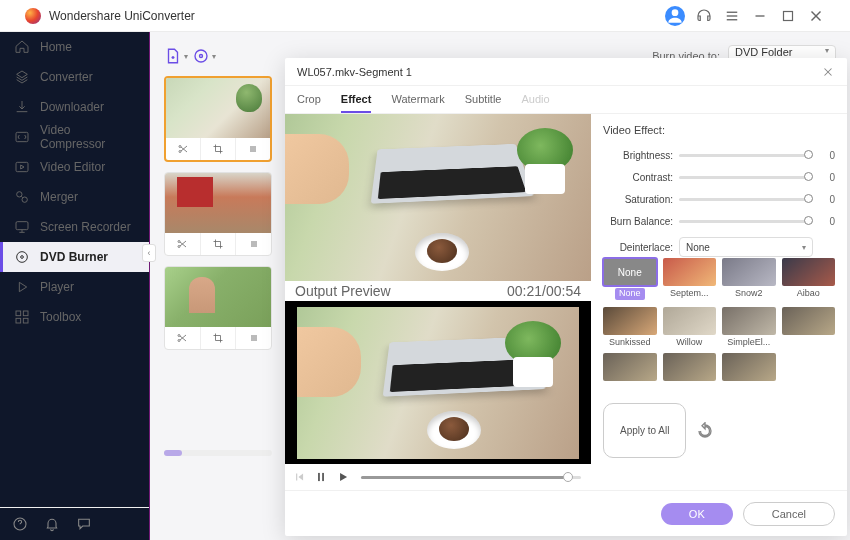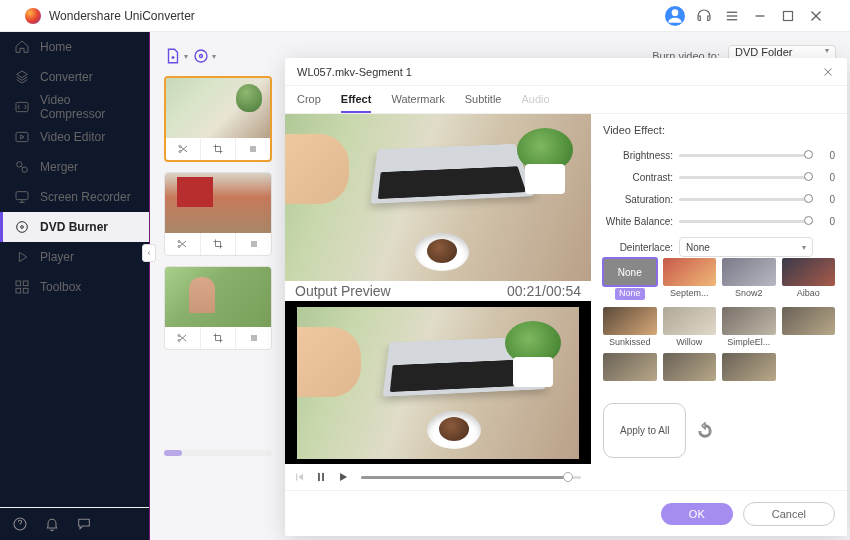--- a/index.html
+++ b/index.html
@@ -181,20 +181,28 @@
           <span class="sicon">
             <svg viewBox="0 0 24 24">
               <path d="M4 8l8-5 8 5-8 5zM4 12l8 5 8-5M4 16l8 5 8-5"></path>
             </svg>
           </span>
           <span>Converter</span>
         </div>
         <div class="side-item">
           <span class="sicon">
             <svg viewBox="0 0 24 24">
+              <path d="M12 3v12m0 0l-4-4m4 4l4-4M4 19h16"></path>
+            </svg>
+          </span>
+          <span>Downloader</span>
+        </div>
+        <div class="side-item">
+          <span class="sicon">
+            <svg viewBox="0 0 24 24">
               <rect x="3" y="5" width="18" height="14" rx="2"></rect>
               <path d="M8 9l-2 3 2 3M16 9l2 3-2 3"></path>
             </svg>
           </span>
           <span>Video Compressor</span>
         </div>
         <div class="side-item">
           <span class="sicon">
             <svg viewBox="0 0 24 24">
               <rect x="3" y="5" width="18" height="14" rx="2"></rect>
@@ -453,21 +461,21 @@
           <div class="ve-val">0</div>
         </div>
       <div class="ve-row">
           <div class="ve-label">Saturation:</div>
           <div class="ve-slider">
             <div class="vthumb"></div>
           </div>
           <div class="ve-val">0</div>
         </div>
       <div class="ve-row">
-          <div class="ve-label">White Balance:</div>
+          <div class="ve-label">Burn Balance:</div>
           <div class="ve-slider">
             <div class="vthumb"></div>
           </div>
           <div class="ve-val">0</div>
         </div>
       <div class="ve-row" style="margin-top:4px">
           <div class="ve-label">Deinterlace:</div>
           <div class="ve-select">
             <span>None</span>
             <span class="dcaret">▾</span>

